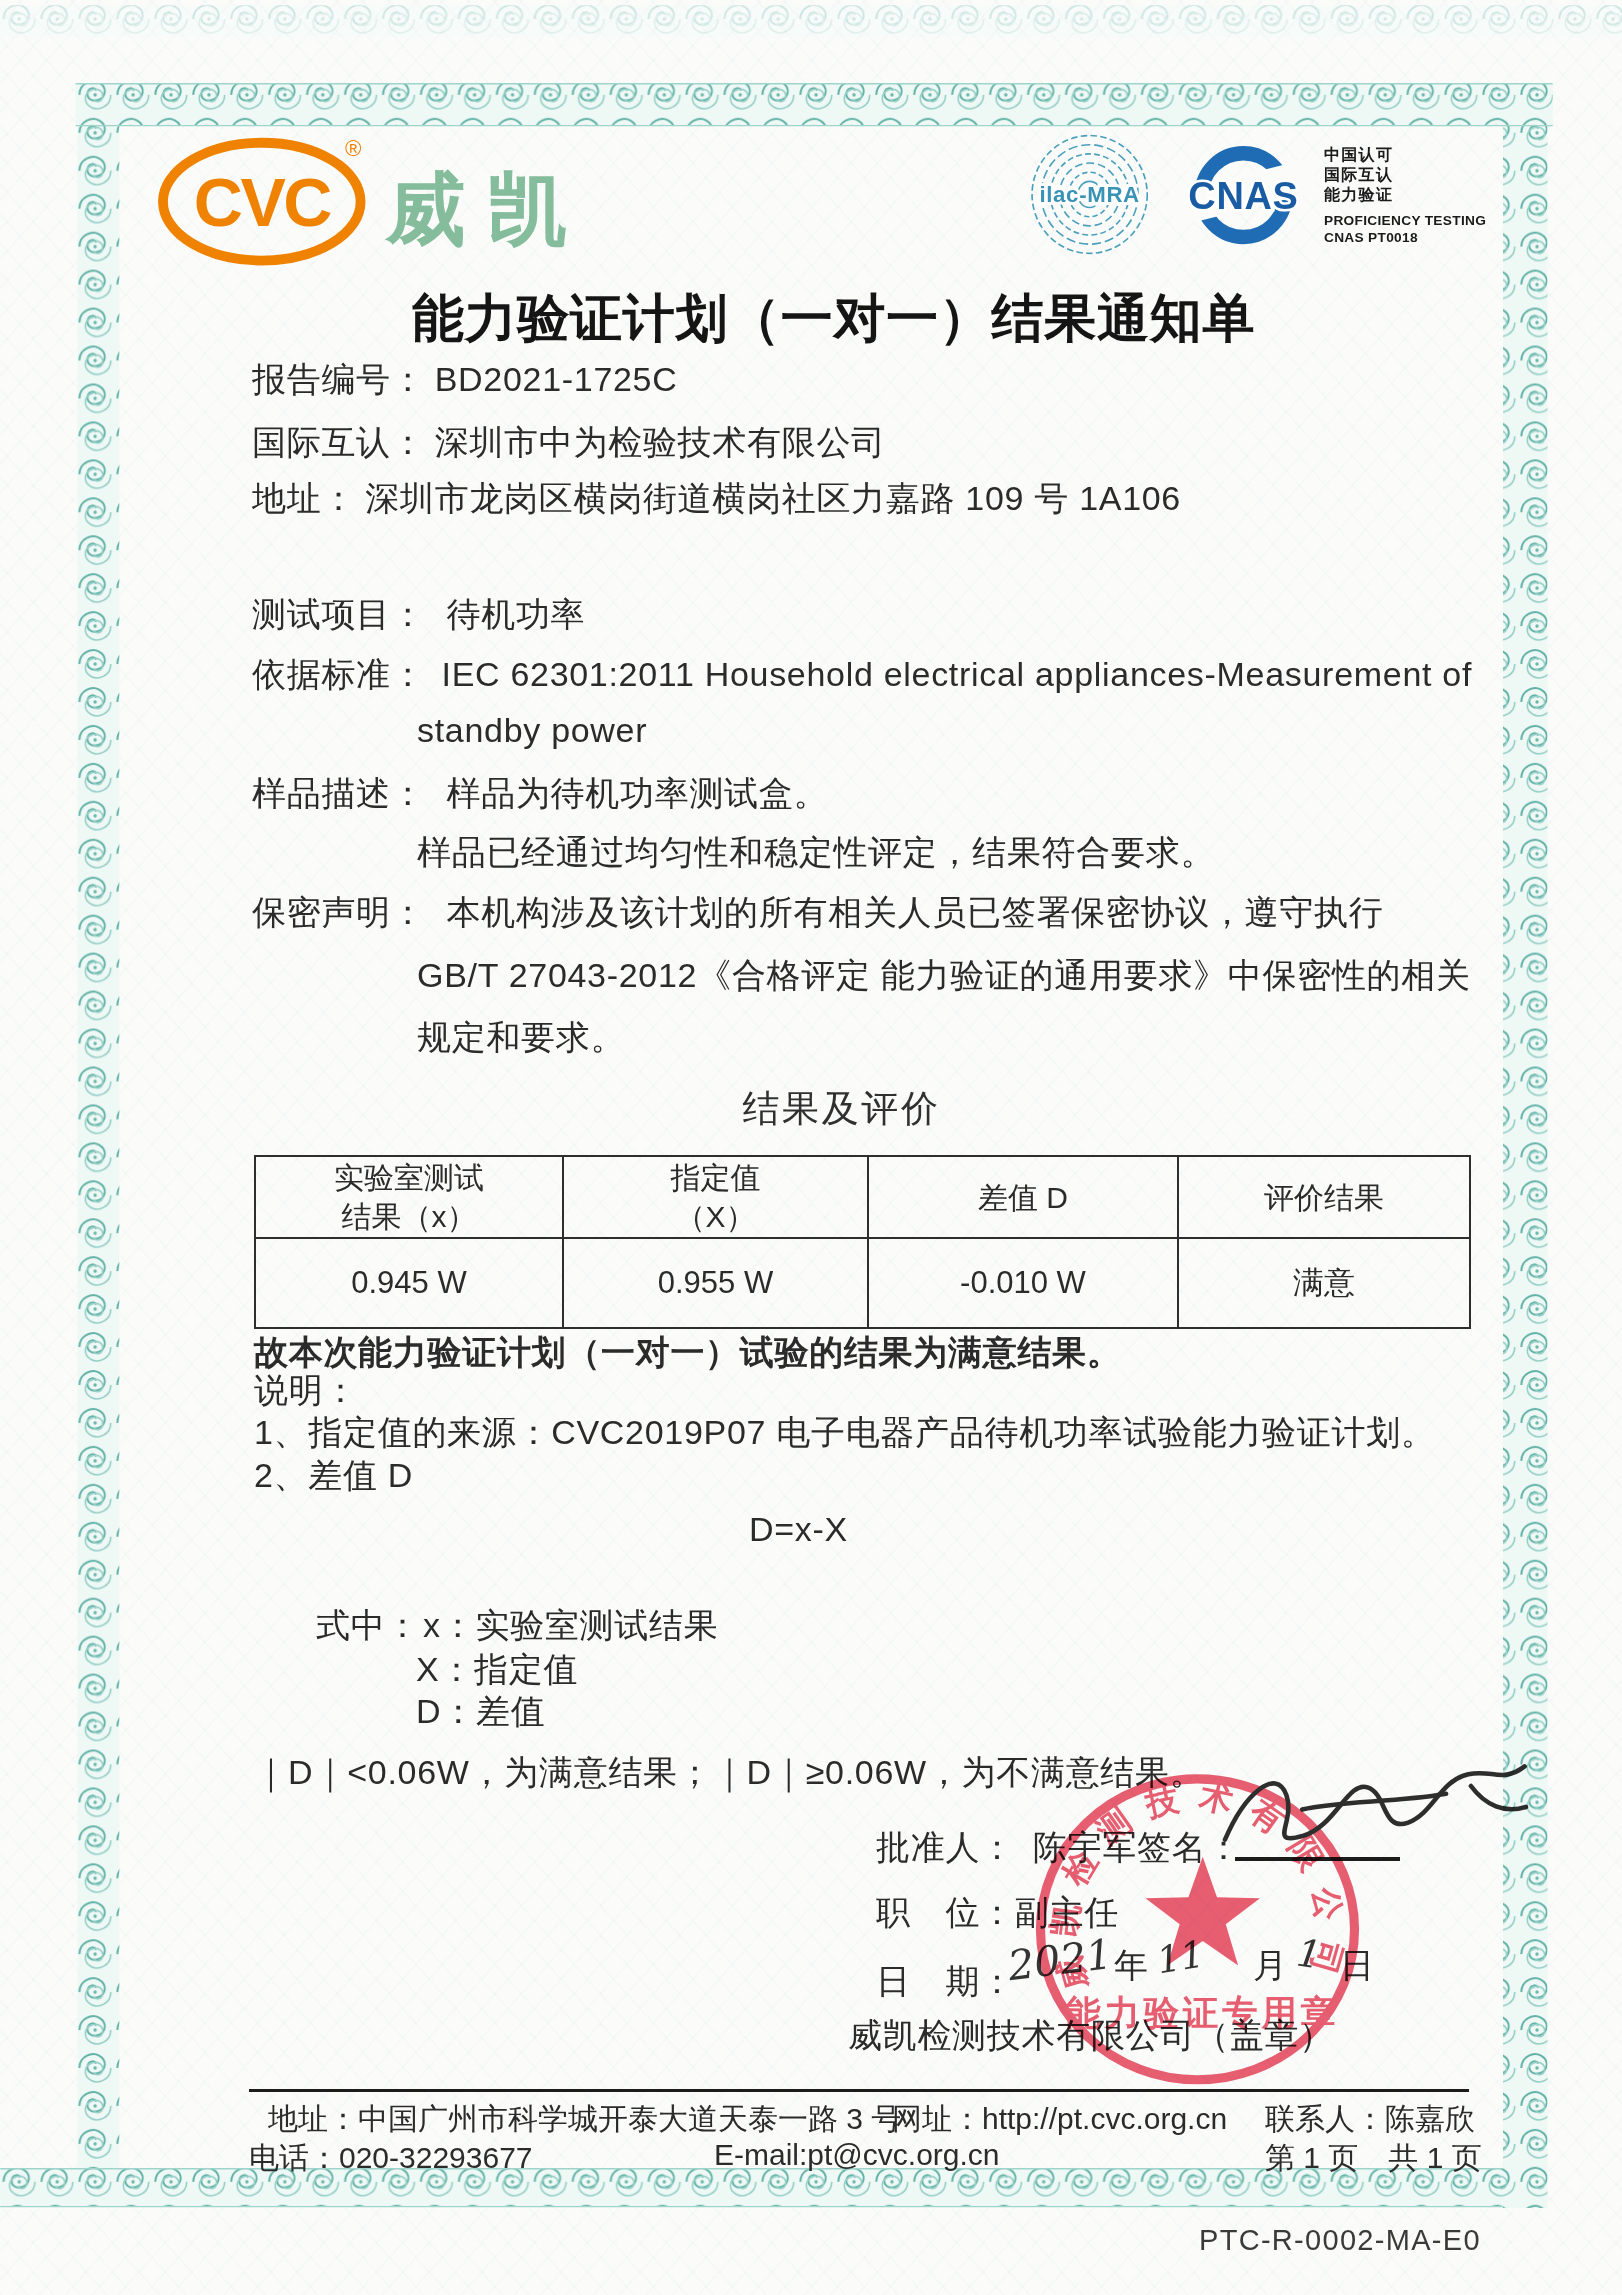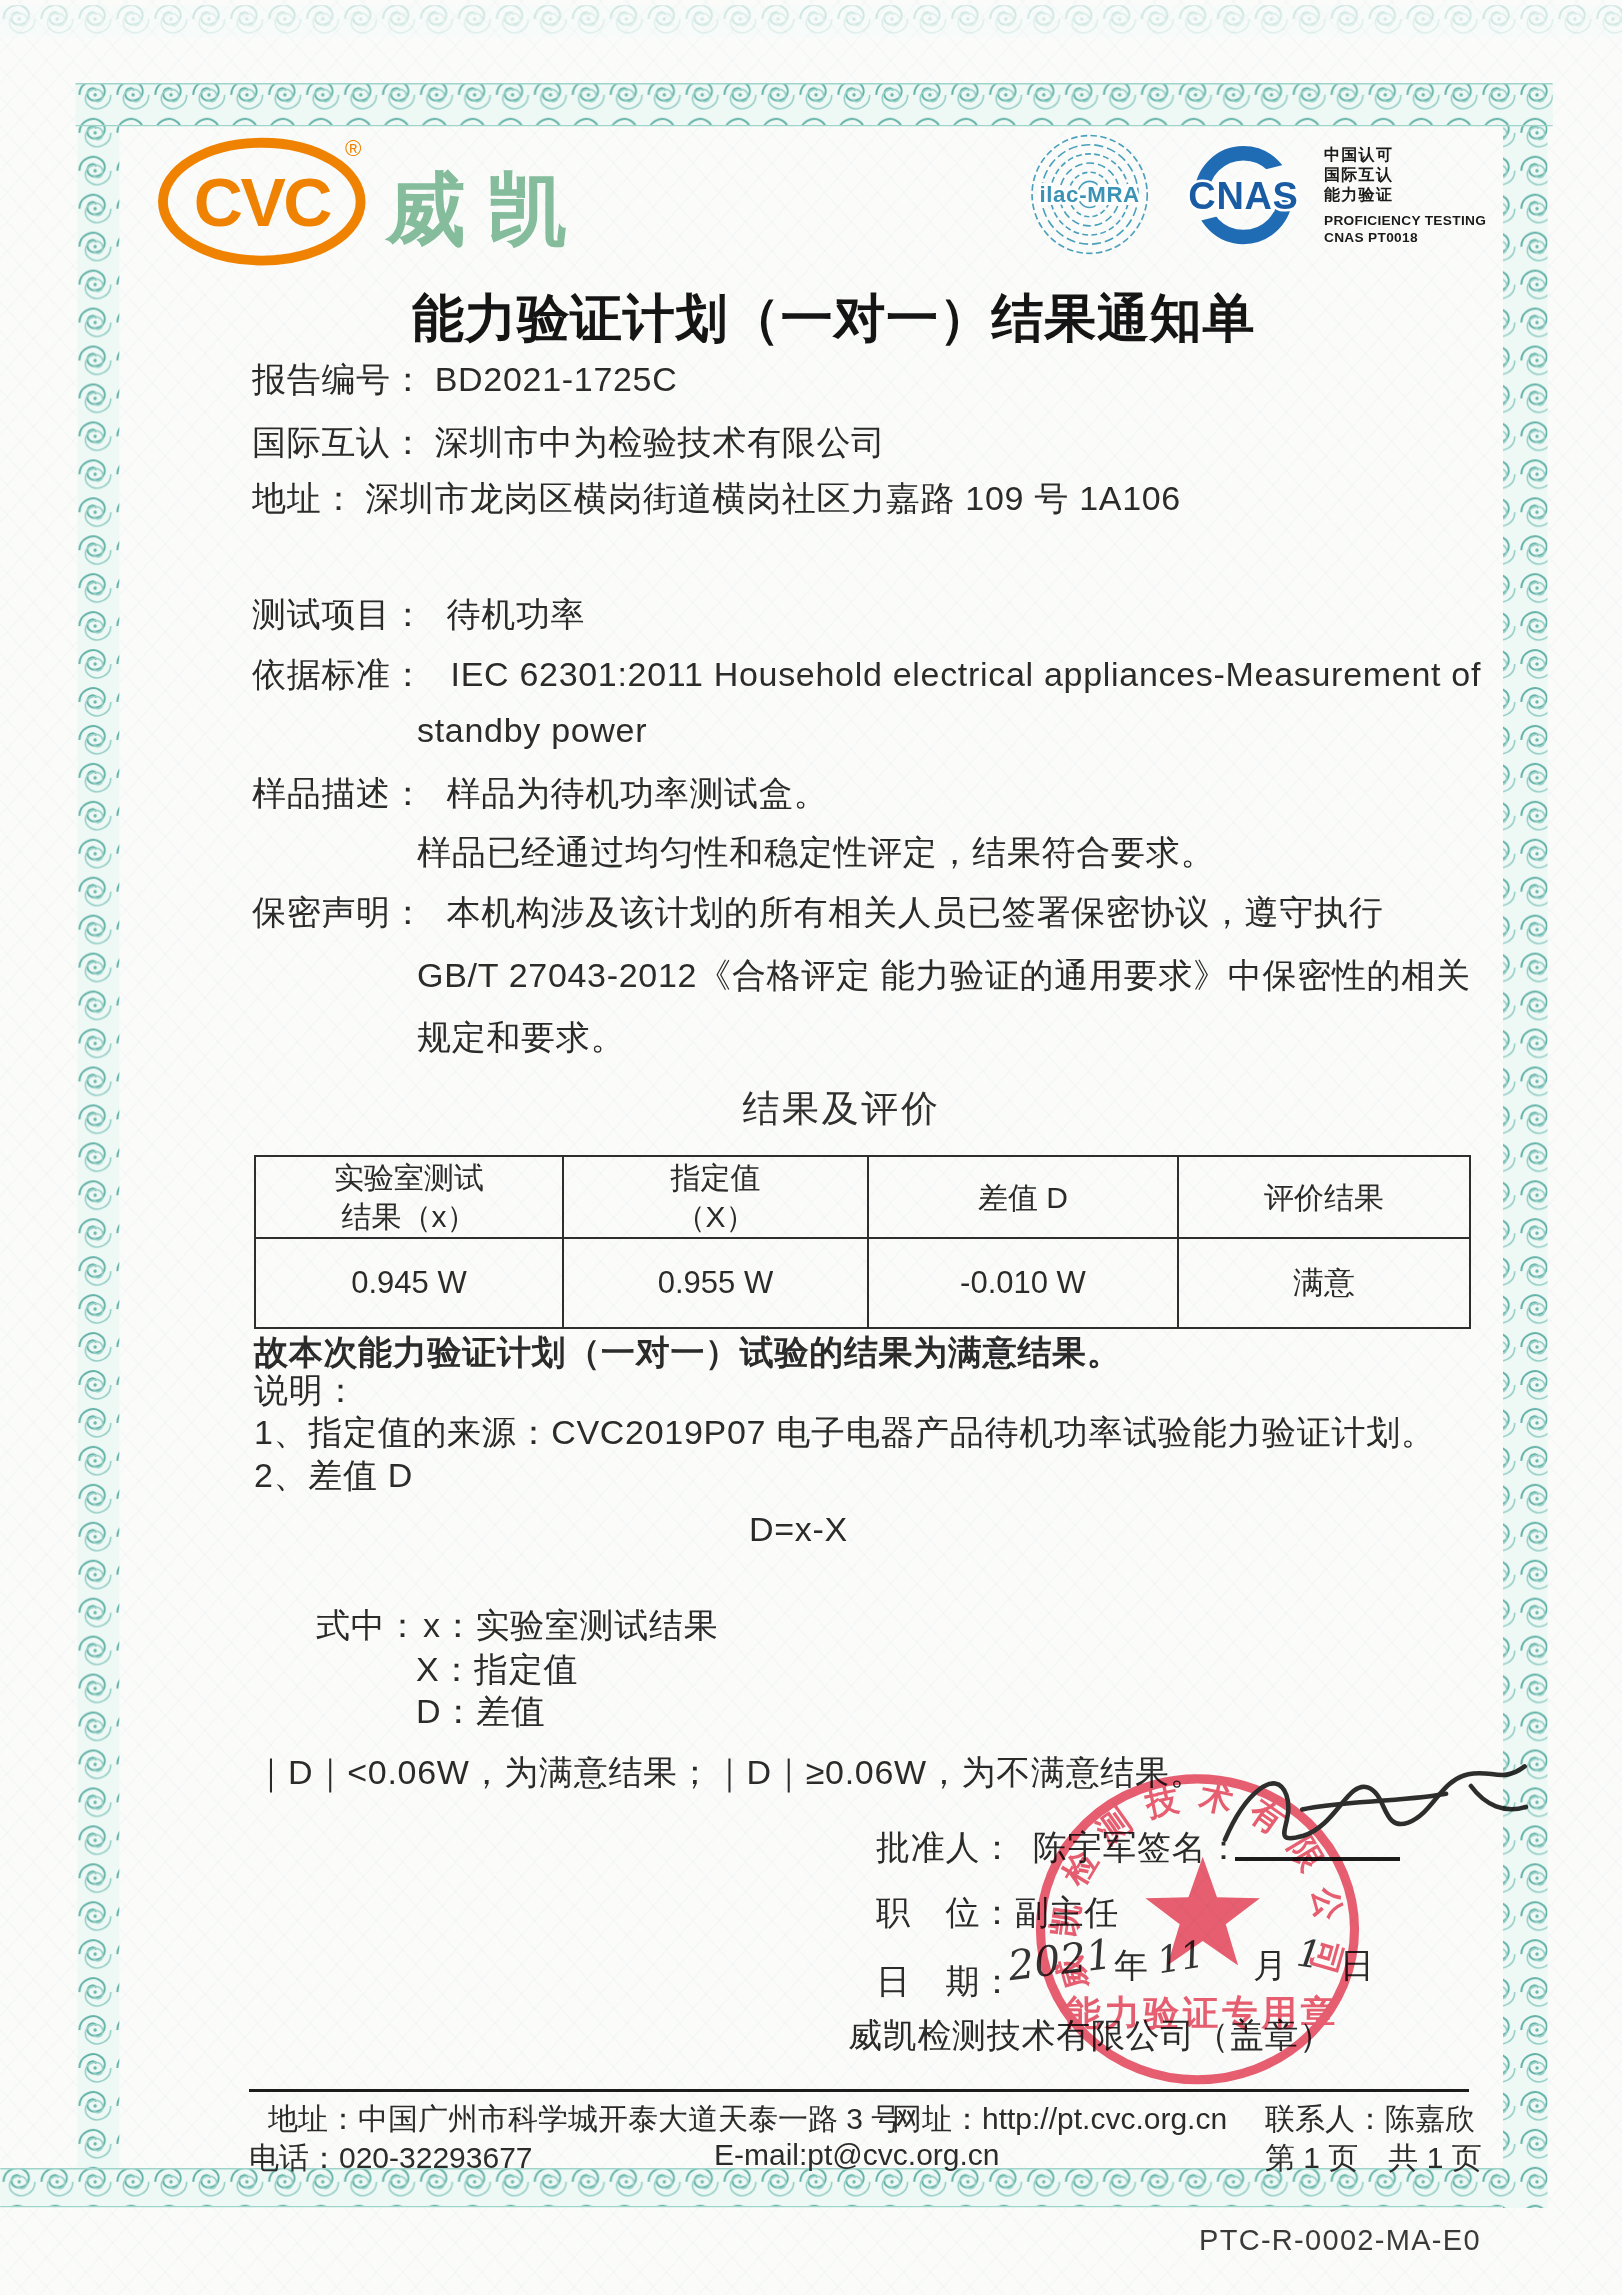--- a/index.html
+++ b/index.html
@@ -106,21 +106,21 @@
     <span>国际互认：</span><span class="val">深圳市中为检验技术有限公司</span>
   </div>
   <div class="abs cjk" style="left:252px; top:476px;">
     <span>地址：</span><span class="val">深圳市龙岗区横岗街道横岗社区力嘉路 109 号 1A106</span>
   </div>
 
   <div class="abs cjk" style="left:252px; top:592px;">
     <span>测试项目：</span><span class="val" style="margin-left:21px;">待机功率</span>
   </div>
   <div class="abs cjk" style="left:252px; top:652px;">
-    <span>依据标准：</span><span class="val" style="margin-left:25px;">IEC 62301:2011 Household electrical appliances-Measurement of</span>
+    <span>依据标准：</span><span class="val" style="margin-left:16px;">IEC 62301:2011 Household electrical appliances-Measurement of</span>
   </div>
   <div class="abs cjk" style="left:417px; top:711px;">standby power</div>
   <div class="abs cjk" style="left:252px; top:771px;">
     <span>样品描述：</span><span class="val" style="margin-left:21px;">样品为待机功率测试盒。</span>
   </div>
   <div class="abs cjk" style="left:417px; top:830px;">样品已经通过均匀性和稳定性评定，结果符合要求。</div>
   <div class="abs cjk" style="left:252px; top:890px;">
     <span>保密声明：</span><span class="val" style="margin-left:21px;">本机构涉及该计划的所有相关人员已签署保密协议，遵守执行</span>
   </div>
   <div class="abs cjk" style="left:417px; top:953px;">GB/T 27043-2012《合格评定 能力验证的通用要求》中保密性的相关</div>

